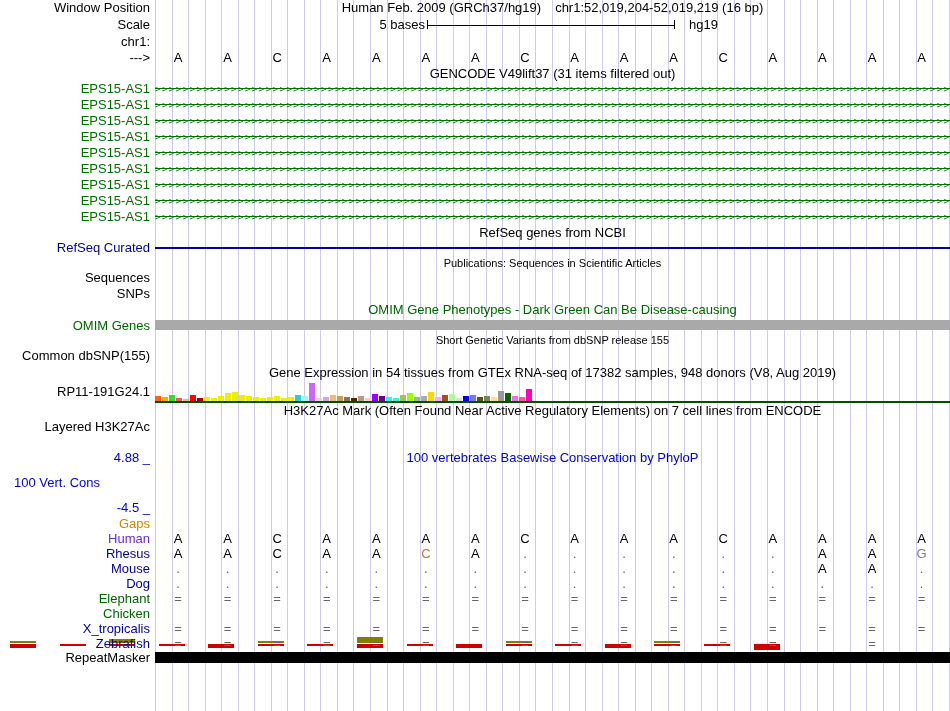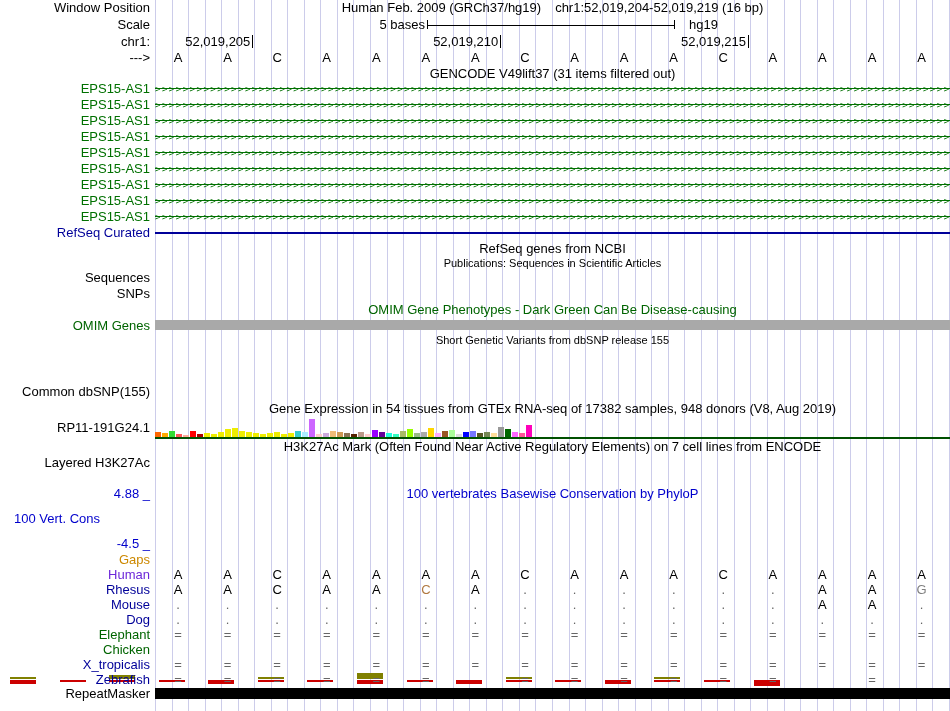--- a/index.html
+++ b/index.html
@@ -54,28 +54,20 @@
     <div class="lbl">Scale</div>
     <div class="ctr">
       <span class="scale-text">5 bases</span>
       <div class="scale-bar"></div>
       <span class="scale-asm">hg19</span>
     </div>
   </div>
 
   <div class="row" style="height:17px;line-height:17px;">
     <div class="lbl">chr1:</div>
-    <div class="ctr" id="coords-ctr">
-        <span class="coord-num" style="left: 95.355px;">52,019,205</span>
-        <div class="coord-tick" style="left: 97.355px;"></div>
-        <span class="coord-num" style="left: 343.205px;">52,019,210</span>
-        <div class="coord-tick" style="left: 345.205px;"></div>
-        <span class="coord-num" style="left: 591.055px;">52,019,215</span>
-        <div class="coord-tick" style="left: 593.055px;"></div>
-      </div>
   </div>
 
   <div class="row" style="height:16px;line-height:16px;">
     <div class="lbl">---&gt;</div>
     <div class="ctr" id="seq-ctr">
         <span class="base-letter" style="left: 23px;">A</span>
         <span class="base-letter" style="left: 72.57px;">A</span>
         <span class="base-letter" style="left: 122.14px;">C</span>
         <span class="base-letter" style="left: 171.71px;">A</span>
         <span class="base-letter" style="left: 221.28px;">A</span>
@@ -156,30 +148,30 @@
       </div>
       <div class="row" style="height: 16px; line-height: 16px;">
         <div class="lbl" style="color: rgb(0, 112, 0);">EPS15-AS1</div>
         <div class="ctr">
           <div class="tx-axis" style="background: rgb(0, 112, 0);"></div>
           <div class="tx-arrows" style="color: rgb(0, 112, 0);">&gt;&gt;&gt;&gt;&gt;&gt;&gt;&gt;&gt;&gt;&gt;&gt;&gt;&gt;&gt;&gt;&gt;&gt;&gt;&gt;&gt;&gt;&gt;&gt;&gt;&gt;&gt;&gt;&gt;&gt;&gt;&gt;&gt;&gt;&gt;&gt;&gt;&gt;&gt;&gt;&gt;&gt;&gt;&gt;&gt;&gt;&gt;&gt;&gt;&gt;&gt;&gt;&gt;&gt;&gt;&gt;&gt;&gt;&gt;&gt;&gt;&gt;&gt;&gt;&gt;&gt;&gt;&gt;&gt;&gt;&gt;&gt;&gt;&gt;&gt;&gt;&gt;&gt;&gt;&gt;&gt;&gt;&gt;&gt;&gt;&gt;&gt;&gt;&gt;&gt;&gt;&gt;&gt;&gt;&gt;&gt;&gt;&gt;&gt;&gt;&gt;&gt;&gt;&gt;&gt;&gt;&gt;&gt;&gt;&gt;&gt;&gt;&gt;&gt;&gt;&gt;&gt;&gt;&gt;&gt;&gt;&gt;&gt;&gt;&gt;&gt;&gt;&gt;&gt;&gt;&gt;&gt;&gt;&gt;&gt;&gt;&gt;&gt;&gt;&gt;</div>
         </div>
       </div>
     </div>
 
+  <div class="row" style="height:15px;line-height:15px;">
+    <div class="lbl"></div>
+    <div class="ctr title">RefSeq genes from NCBI</div>
+  </div>
   <div class="row" style="height:16px;line-height:16px;">
     <div class="lbl" id="refseq-label" style="color: rgb(0, 0, 153);">RefSeq Curated</div>
     <div class="ctr">
       <div class="refseq-line" id="refseq-line" style="background: rgb(0, 0, 153);"></div>
     </div>
   </div>
-  <div class="row" style="height:15px;line-height:15px;">
-    <div class="lbl"></div>
-    <div class="ctr title">RefSeq genes from NCBI</div>
-  </div>
 
   <div class="row" style="height:14px;line-height:14px;">
     <div class="lbl"></div>
     <div class="ctr title small">Publications: Sequences in Scientific Articles</div>
   </div>
   <div class="row" style="height:16px;line-height:16px;">
     <div class="lbl">Sequences</div>
     <div class="ctr"></div>
   </div>
   <div class="row" style="height:16px;line-height:16px;">
@@ -195,21 +187,21 @@
     <div class="lbl" id="omim-label" style="color: rgb(0, 100, 0);">OMIM Genes</div>
     <div class="ctr">
       <div class="omim-bar" id="omim-bar" style="background: rgb(169, 169, 169);"></div>
     </div>
   </div>
 
   <div class="row" style="height:15px;line-height:15px;">
     <div class="lbl"></div>
     <div class="ctr title small">Short Genetic Variants from dbSNP release 155</div>
   </div>
-  <div class="row" style="height:16px;line-height:16px;margin-top:36px;">
+  <div class="row" style="height:16px;line-height:16px;">
     <div class="lbl">Common dbSNP(155)</div>
     <div class="ctr"></div>
   </div>
 
   <div class="row" style="height:17px;line-height:17px;">
     <div class="lbl"></div>
     <div class="ctr title">Gene Expression in 54 tissues from GTEx RNA-seq of 17382 samples, 948 donors (V8, Aug 2019)</div>
   </div>
   <div class="row" style="height:22px;line-height:22px;">
     <div class="lbl">RP11-191G24.1</div>

